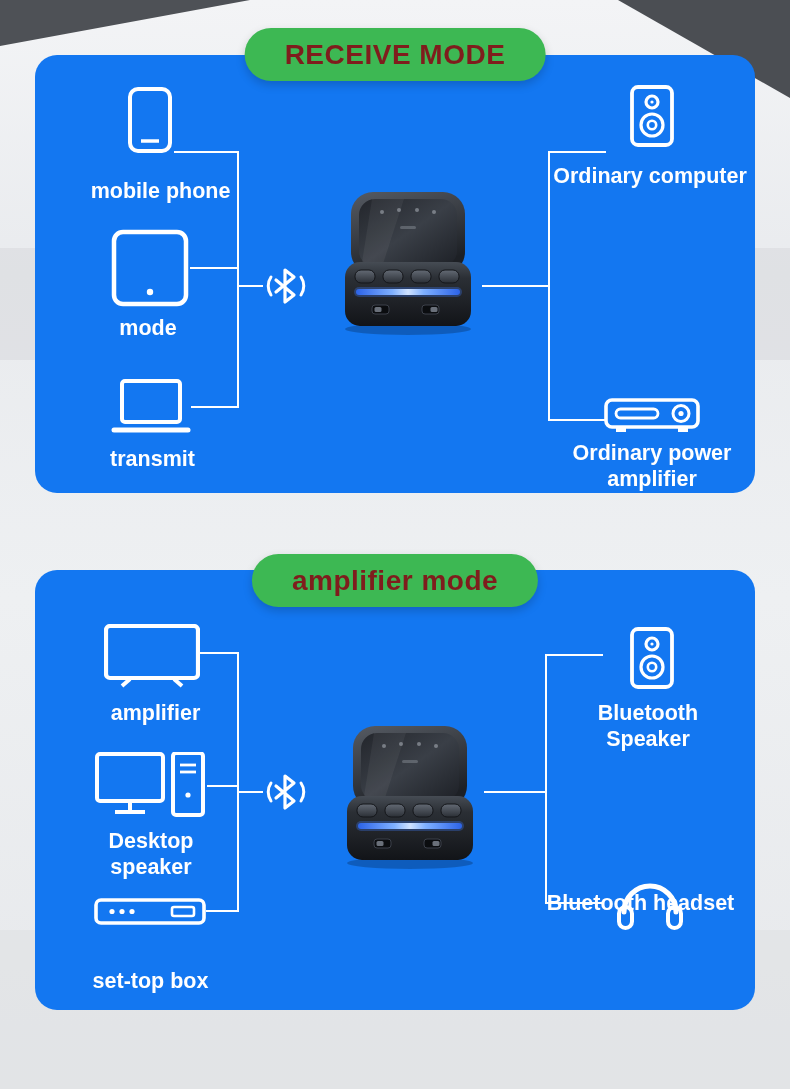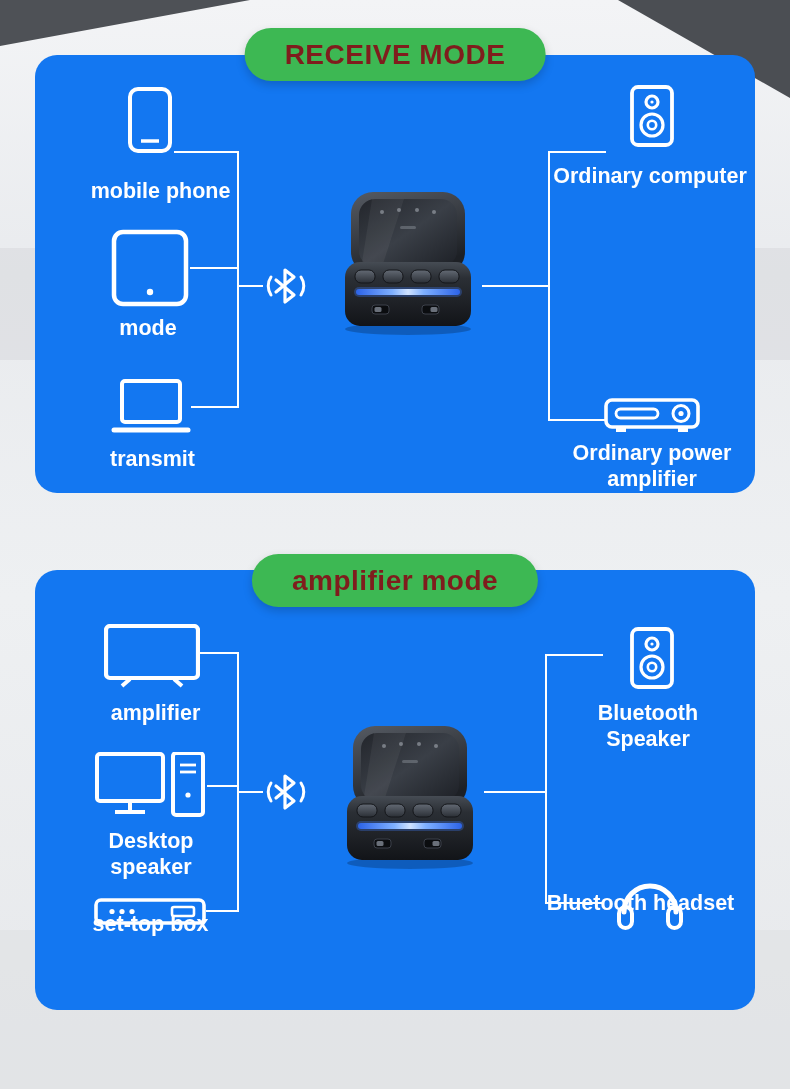--- a/index.html
+++ b/index.html
@@ -185,21 +185,21 @@
     </svg>
     <div class="lbl" style="left:94px;top:828px;width:114px">Desktop speaker</div>
 
     <svg class="icon" style="left:94px;top:897px" width="112" height="30" viewBox="0 0 112 30">
       <rect x="2" y="3" width="108" height="23" rx="5" fill="none" stroke="#fff" stroke-width="3.6"></rect>
       <circle cx="18" cy="14.5" r="2.6" fill="#fff"></circle>
       <circle cx="28" cy="14.5" r="2.6" fill="#fff"></circle>
       <circle cx="38" cy="14.5" r="2.6" fill="#fff"></circle>
       <rect x="78" y="10" width="22" height="9" rx="2" fill="none" stroke="#fff" stroke-width="2.6"></rect>
     </svg>
-    <div class="lbl" style="left:48px;top:911px;width:205px">set-top box</div>
+    <div class="lbl" style="left:48px;top:968px;width:205px">set-top box</div>
 
     <div class="line" style="left:200px;top:652px;width:37px;height:2px"></div>
     <div class="line" style="left:207px;top:785px;width:30px;height:2px"></div>
     <div class="line" style="left:206px;top:910px;width:31px;height:2px"></div>
     <div class="line" style="left:237px;top:652px;width:2px;height:260px"></div>
     <div class="line" style="left:239px;top:791px;width:24px;height:2px"></div>
 
     <svg class="icon" style="left:264px;top:770px" width="44" height="44" viewBox="0 0 44 44">
       <path d="M12 16 L30 31 L21 38 L21 6 L30 13 L12 28" fill="none" stroke="#fff" stroke-width="3.2" stroke-linejoin="round" stroke-linecap="round"></path>
       <path d="M7 13 A16 16 0 0 0 7 31" fill="none" stroke="#fff" stroke-width="3" stroke-linecap="round"></path>

